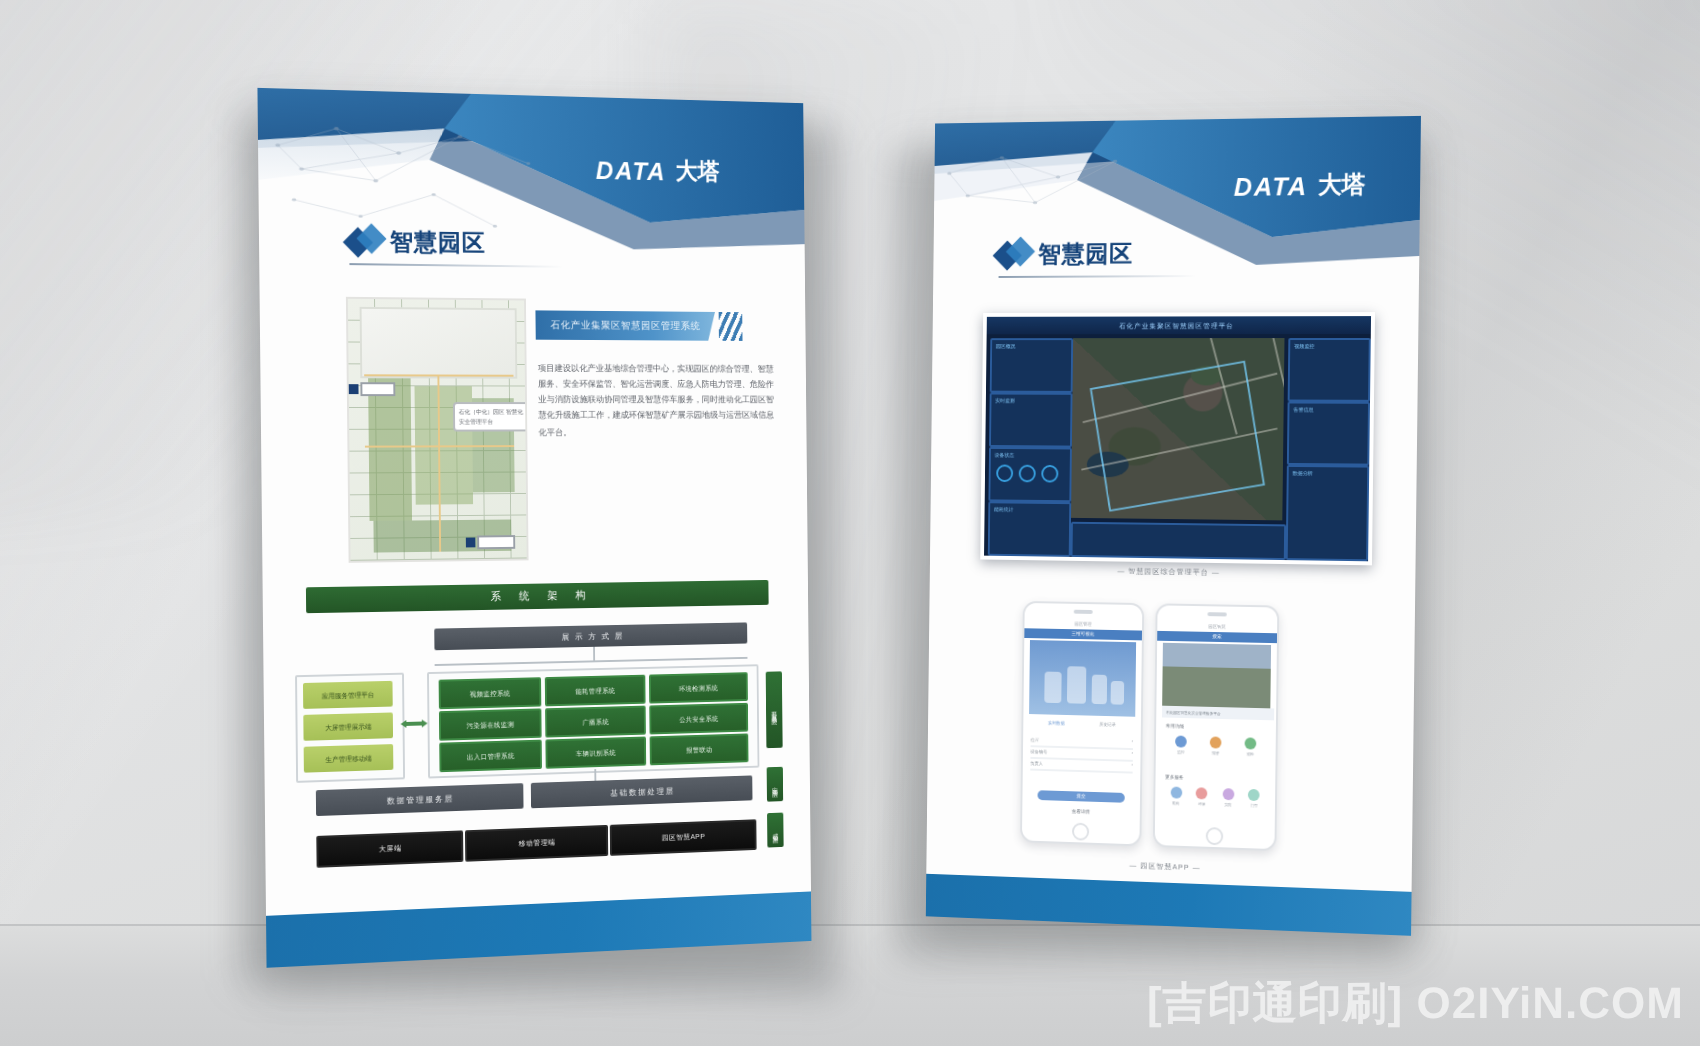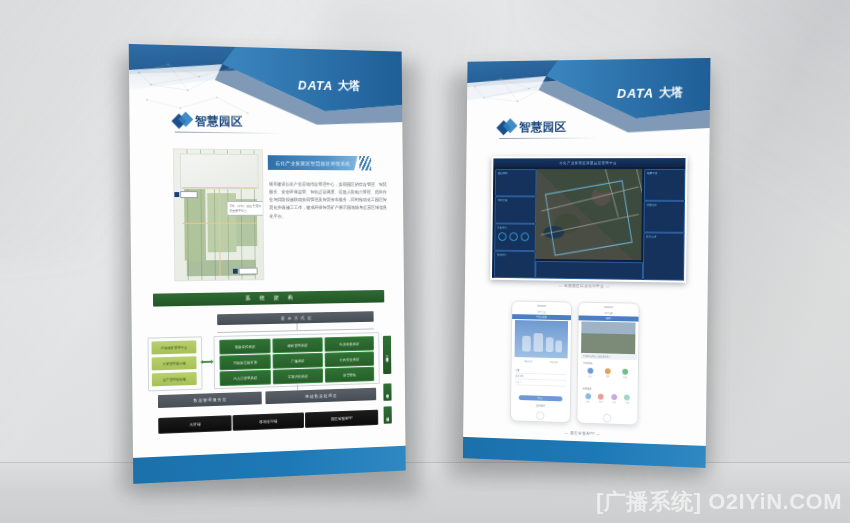--- a/index.html
+++ b/index.html
@@ -533,14 +533,14 @@
           </span>
       </div>
       <div class="ph-home"></div>
     </div>
 
     <div class="cap" style="left:0;top:378px;">— 园区智慧APP —</div>
 
     <div class="bluefoot" style="height:22px;"></div>
   </div>
 
-  <div class="watermark">[广播系统] O2IYiN.COM</div>
+  <div class="watermark">[吉印通印刷] O2IYiN.COM</div>
 </div>
 
 </body></html>

